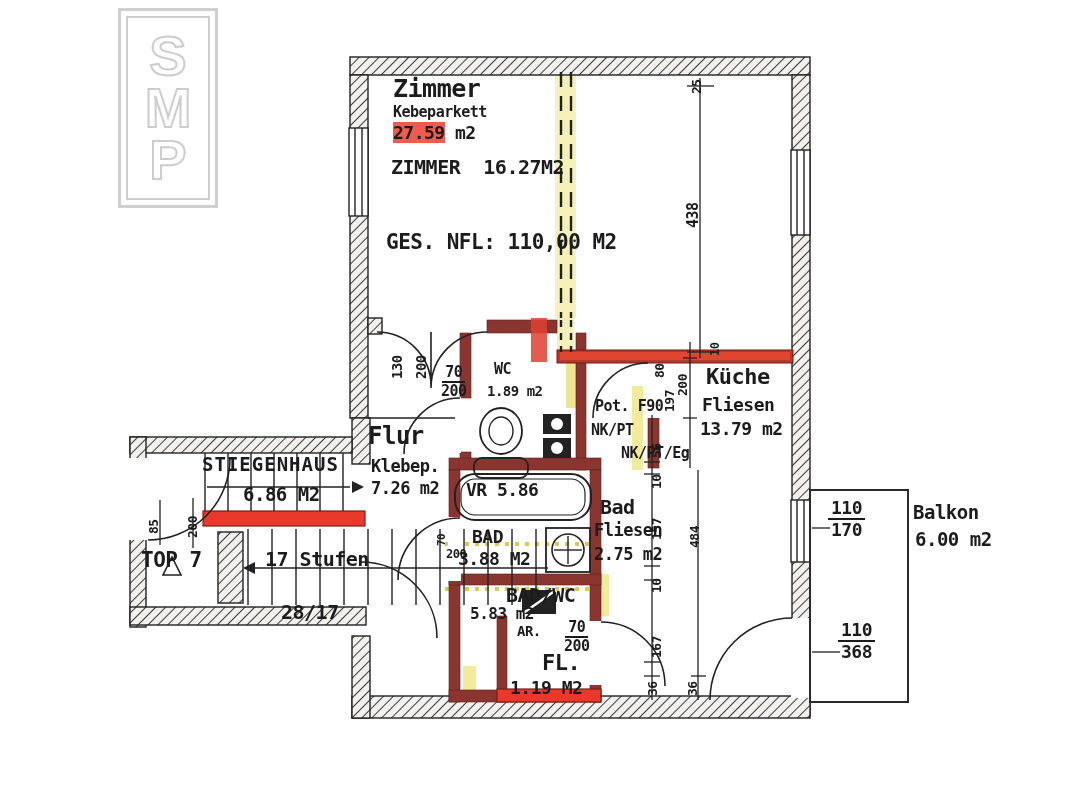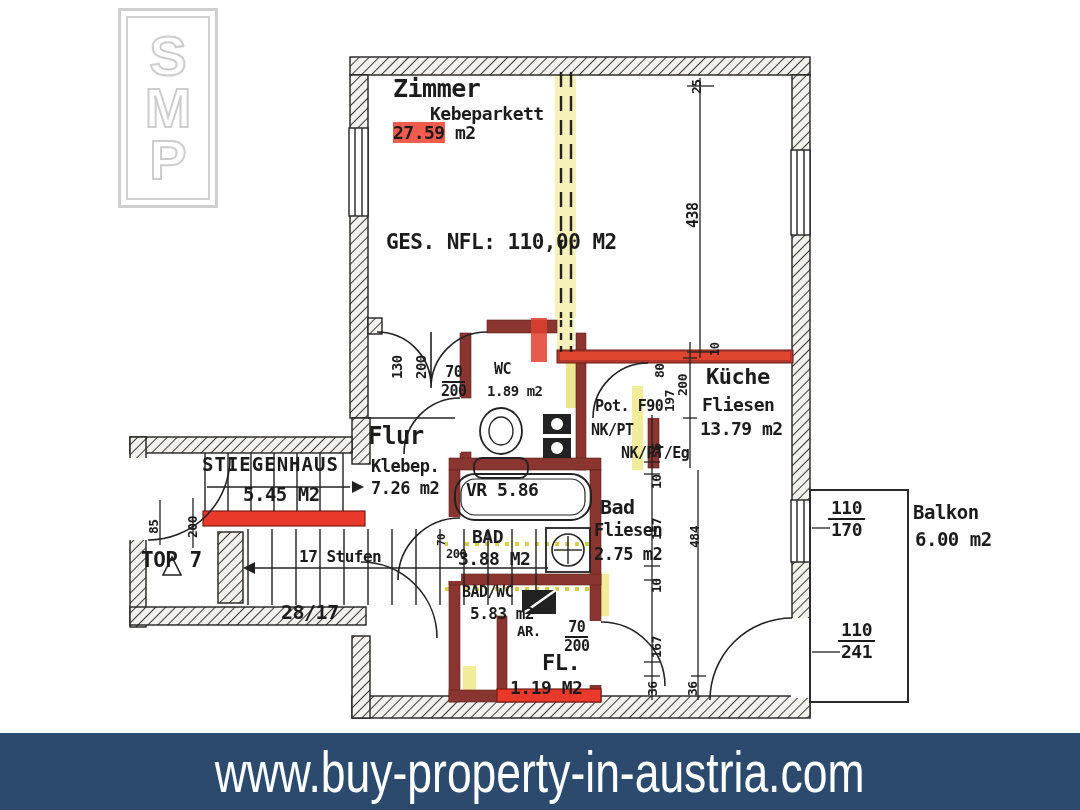--- a/index.html
+++ b/index.html
@@ -195,55 +195,56 @@
       <rect x="543" y="438" width="28" height="20"></rect>
       <circle cx="557" cy="424" r="6" fill="#fff"></circle>
       <circle cx="557" cy="448" r="6" fill="#fff"></circle>
       <rect x="522" y="590" width="34" height="24"></rect>
       <line x1="522" y1="614" x2="556" y2="590" stroke="#fff" stroke-width="2.4"></line>
     </g>
   </g>
 </svg>
 
 <div class="lbl" style="left:393px;top:76px;font-size:25px;">Zimmer</div>
-<div class="lbl" style="left:393px;top:105px;font-size:18px;margin-left:37px;">Kebeparkett</div>
+<div class="lbl" style="left:393px;top:105px;font-size:15px;">Kebeparkett</div>
 <div class="lbl" style="left:393px;top:124px;font-size:18px;"><span class="hl-red">27.59</span> <span>m2</span></div>
+<div class="lbl" style="left:391px;top:157px;font-size:20px;">ZIMMER  16.27M2</div>
 <div class="lbl" style="left:386px;top:232px;font-size:21px;">GES. NFL: 110,00 M2</div>
 
 <div class="lbl" style="left:706px;top:366px;font-size:22px;">Küche</div>
 <div class="lbl" style="left:702px;top:396px;font-size:18px;">Fliesen</div>
 <div class="lbl" style="left:700px;top:420px;font-size:18px;">13.79 m2</div>
 
 <div class="lbl" style="left:368px;top:424px;font-size:24px;">Flur</div>
 <div class="lbl" style="left:371px;top:458px;font-size:17px;">Klebep.</div>
 <div class="lbl" style="left:371px;top:480px;font-size:17px;">7.26 m2</div>
 
 <div class="lbl" style="left:202px;top:455px;font-size:19px;letter-spacing:1px;">STIEGENHAUS</div>
-<div class="lbl" style="left:243px;top:485px;font-size:19px;">5.45 M2</div>
+<div class="lbl" style="left:243px;top:485px;font-size:19px;">6.86 M2</div>
 <div class="lbl" style="left:141px;top:550px;font-size:21px;">TOP 7</div>
-<div class="lbl" style="left:299px;top:549px;font-size:16px;">17 Stufen</div>
+<div class="lbl" style="left:265px;top:549px;font-size:20px;">17 Stufen</div>
 <div class="lbl" style="left:281px;top:602px;font-size:20px;">28/17</div>
 
 <div class="lbl" style="left:494px;top:362px;font-size:15px;text-align:center;">WC</div>
 <div class="lbl" style="left:487px;top:384px;font-size:14px;text-align:right;">1.89 m2</div>
 
 <div class="lbl" style="left:595px;top:399px;font-size:15px;">Pot. F90</div>
 <div class="lbl" style="left:591px;top:423px;font-size:15px;">NK/PT</div>
 <div class="lbl" style="left:621px;top:446px;font-size:15px;">NK/PT/Eg</div>
 
 <div class="lbl" style="left:466px;top:481px;font-size:18px;">VR 5.86</div>
 
 <div class="lbl" style="left:600px;top:497px;font-size:20px;">Bad</div>
 <div class="lbl" style="left:594px;top:522px;font-size:17px;">Fliesen</div>
 <div class="lbl" style="left:594px;top:546px;font-size:17px;">2.75 m2</div>
 
 <div class="lbl" style="left:472px;top:528px;font-size:18px;">BAD</div>
 <div class="lbl" style="left:458px;top:550px;font-size:18px;">3.88 M2</div>
 
-<div class="lbl" style="left:462px;top:585px;font-size:15px;">BAD/WC</div>
+<div class="lbl" style="left:462px;top:585px;font-size:20px;padding-left:44px;">BAD/WC</div>
 <div class="lbl" style="left:470px;top:606px;font-size:16px;">5.83 m2</div>
 
 <div class="lbl" style="left:517px;top:624px;font-size:14px;">AR.</div>
 <div class="lbl" style="left:514px;top:652px;font-size:22px;margin-left:28px;">FL.</div>
 <div class="lbl" style="left:510px;top:679px;font-size:18px;">1.19 M2</div>
 
 <div class="lbl" style="left:913px;top:503px;font-size:19px;">Balkon</div>
 <div class="lbl" style="left:915px;top:530px;font-size:19px;">6.00 m2</div>
 
 <div class="lbl rot" style="left:690px;top:94px;font-size:13px;">25</div>
@@ -270,28 +271,25 @@
 <div class="lbl frac" style="left:441px;top:364px;font-size:15px;">
   <span class="num">70</span><span class="den">200</span>
 </div>
 <div class="lbl frac" style="left:564px;top:619px;font-size:15px;">
   <span class="num">70</span><span class="den">200</span>
 </div>
 <div class="lbl frac" style="left:828px;top:498px;font-size:18px;">
   <span class="num">110</span><span class="den">170</span>
 </div>
 <div class="lbl frac" style="left:838px;top:620px;font-size:18px;">
-  <span class="num">110</span><span class="den">241</span>
+  <span class="num">110</span><span class="den">368</span>
 </div>
 
 <div class="logo">
   <div class="logo-inner">
     <span class="logo-letter">S</span>
     <span class="logo-letter">M</span>
     <span class="logo-letter">P</span>
   </div>
 </div>
 
-<div class="banner">
-  <span class="banner-text">www.buy-property-in-austria.com</span>
-</div>
 
 </div>
 
 </body></html>

